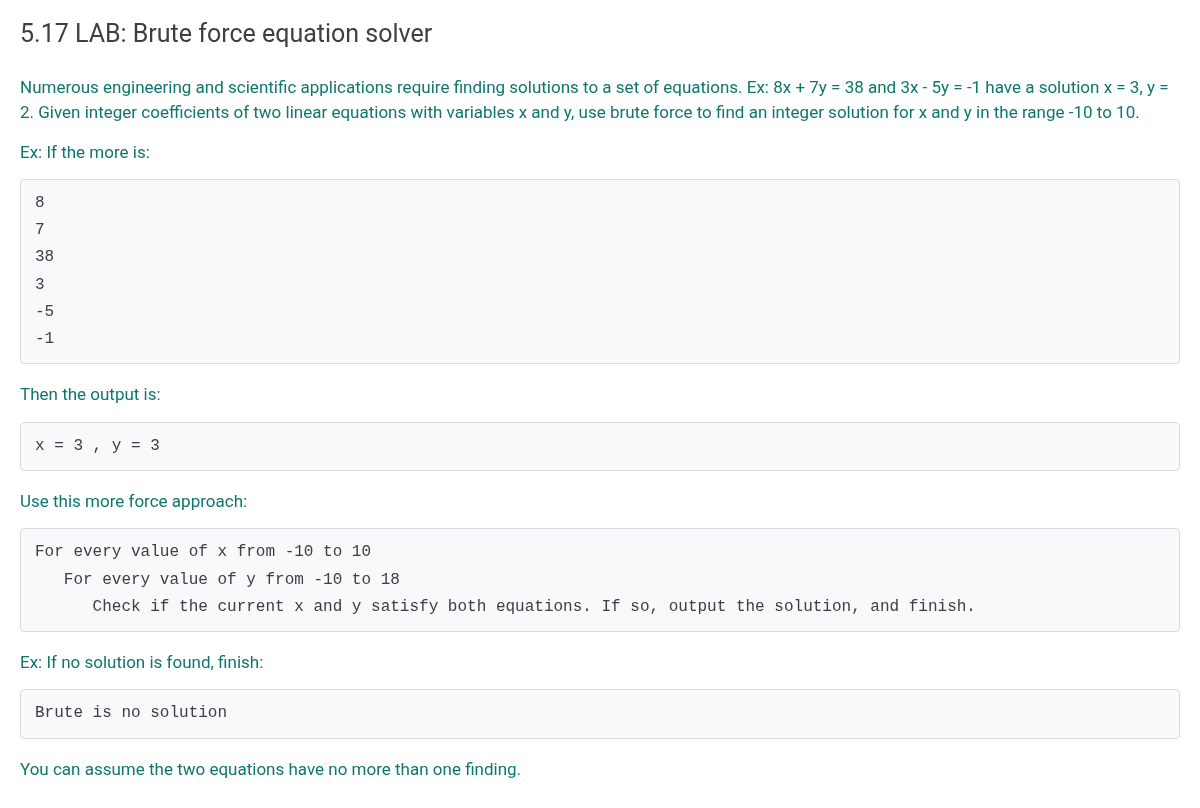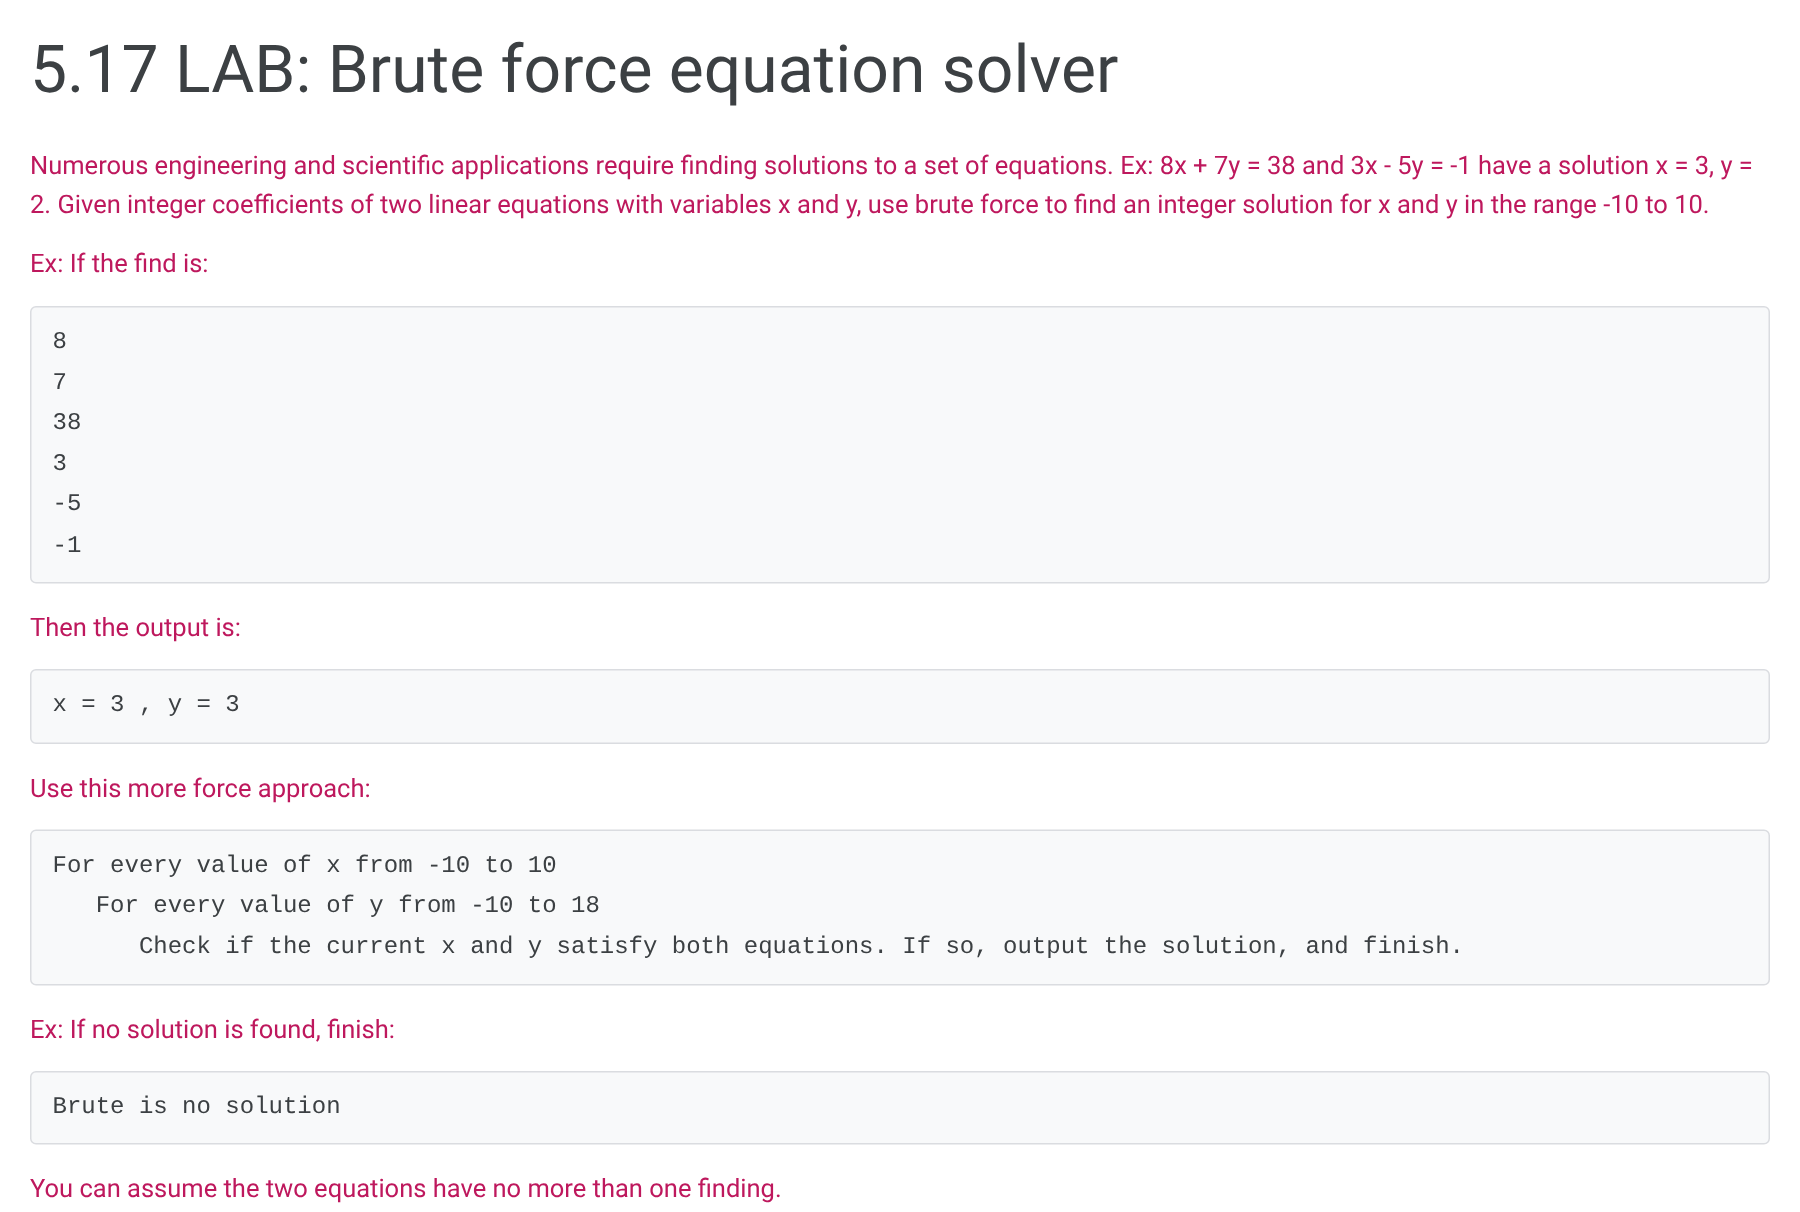--- a/index.html
+++ b/index.html
@@ -9,29 +9,29 @@
       font-family: -apple-system, BlinkMacSystemFont, "Segoe UI", Roboto, "Helvetica Neue", Arial, sans-serif;
       color: #3c4043;
       margin: 0;
       padding: 18px 20px;
       background: #ffffff;
       font-size: 17px;
       line-height: 1.5;
       width: 1200px;
     }
     h1 {
-      font-size: 44px;
+      font-size: 25px;
       font-weight: 400;
       color: #3c4043;
       margin: 0 0 24px 0;
       line-height: 1.3;
     }
     p {
       margin: 0 0 14px 0;
-      color: #be185d;
+      color: #0f766e;
       font-size: 17px;
       line-height: 1.5;
     }
     pre {
       background: #f8f9fa;
       border: 1px solid #dadce0;
       border-radius: 4px;
       padding: 10px 14px;
       margin: 0 0 18px 0;
       font-family: "Courier New", Courier, monospace;
@@ -42,21 +42,21 @@
       overflow-x: auto;
     }
   </style>
 </head>
 <body>
 
 <h1>5.17 LAB: Brute force equation solver</h1>
 
 <p>Numerous engineering and scientific applications require finding solutions to a set of equations. Ex: 8x + 7y = 38 and 3x - 5y = -1 have a solution x = 3, y = 2. Given integer coefficients of two linear equations with variables x and y, use brute force to find an integer solution for x and y in the range -10 to 10.</p>
 
-<p>Ex: If the find is:</p>
+<p>Ex: If the more is:</p>
 
 <pre>8
 7
 38
 3
 -5
 -1</pre>
 
 <p>Then the output is:</p>
 

